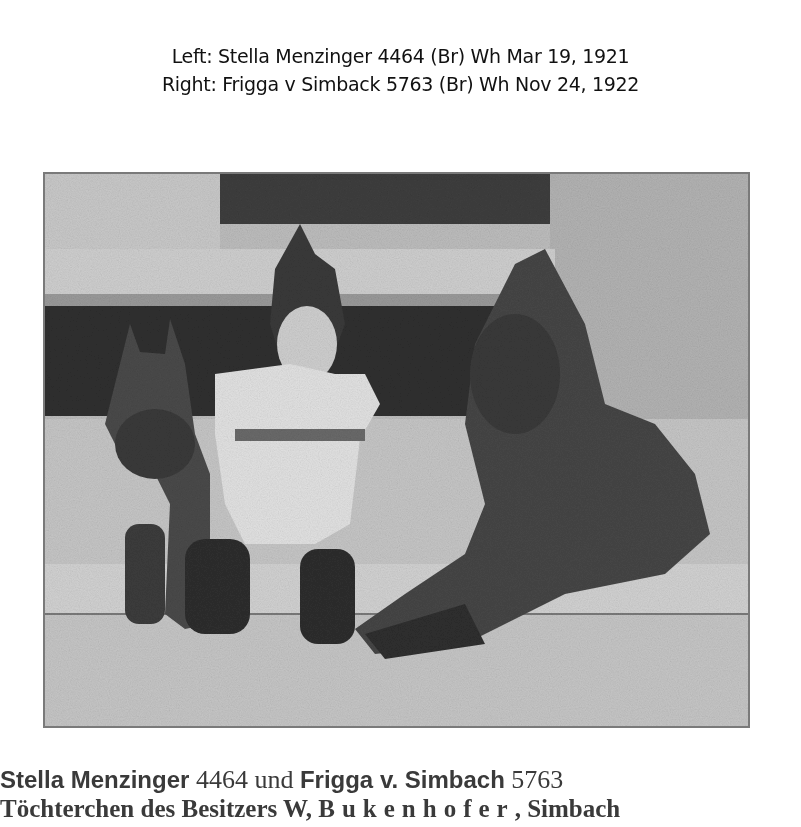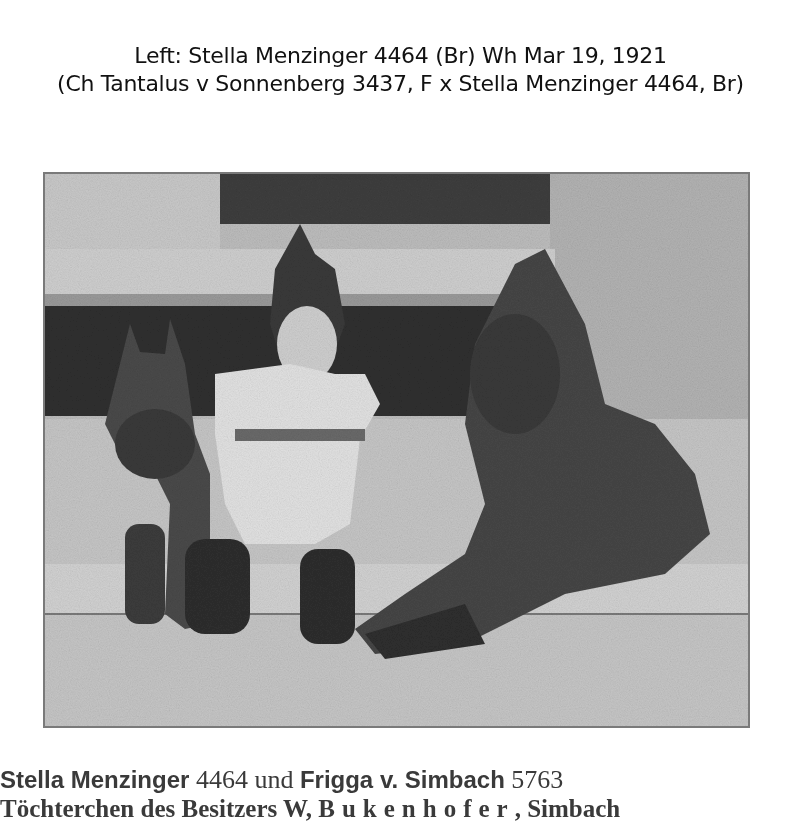--- a/index.html
+++ b/index.html
@@ -1,20 +1,20 @@
 <!DOCTYPE html>
 <html><head>
   <meta charset="utf-8">
   <style>
     html, body { margin: 0; padding: 0; background: #ffffff; }
     body { width: 801px; height: 827px; position: relative; overflow: hidden; }
     .top-caption {
       position: absolute; left: 0; top: 42px; width: 801px;
       text-align: center; font-family: "DejaVu Sans", sans-serif;
-      font-size: 22px; line-height: 28px; color: #111;
+      font-size: 19px; line-height: 28px; color: #111;
       letter-spacing: -0.3px;
     }
     .photo-frame {
       position: absolute; left: 43px; top: 172px; width: 703px; height: 552px;
       border: 2px solid #7a7a7a; background: #b9b9b9; overflow: hidden;
     }
     .photo-frame svg { display: block; }
     .bottom-caption {
       position: absolute; left: 0; top: 765px; width: 636px;
       text-align: left; font-family: "Liberation Serif", serif;
@@ -22,21 +22,21 @@
     }
     .bottom-caption .bold { font-family: "Liberation Sans", sans-serif; font-weight: bold; font-size: 24px; }
     .bottom-caption .spaced { letter-spacing: 7px; }
     .bottom-caption .line2 { font-size: 25px; font-weight: bold; }
   </style>
 </head>
 <body>
 
 <div class="top-caption">
   <div>Left: Stella Menzinger 4464 (Br) Wh Mar 19, 1921</div>
-  <div>(Ch Tantalus v Sonnenberg 3437, F x Stella Menzinger 4464, Br)</div>
+  <div>Right: Frigga v Simback 5763 (Br) Wh Nov 24, 1922</div>
 </div>
 
 <div class="photo-frame">
   <svg width="703" height="552" viewBox="0 0 703 552">
     <defs>
       <filter id="grain">
         <feTurbulence type="fractalNoise" baseFrequency="0.9" numOctaves="2" seed="3"></feTurbulence>
         <feColorMatrix type="saturate" values="0"></feColorMatrix>
         <feComponentTransfer>
             <feFuncA type="table" tableValues="0 0.35"></feFuncA>

